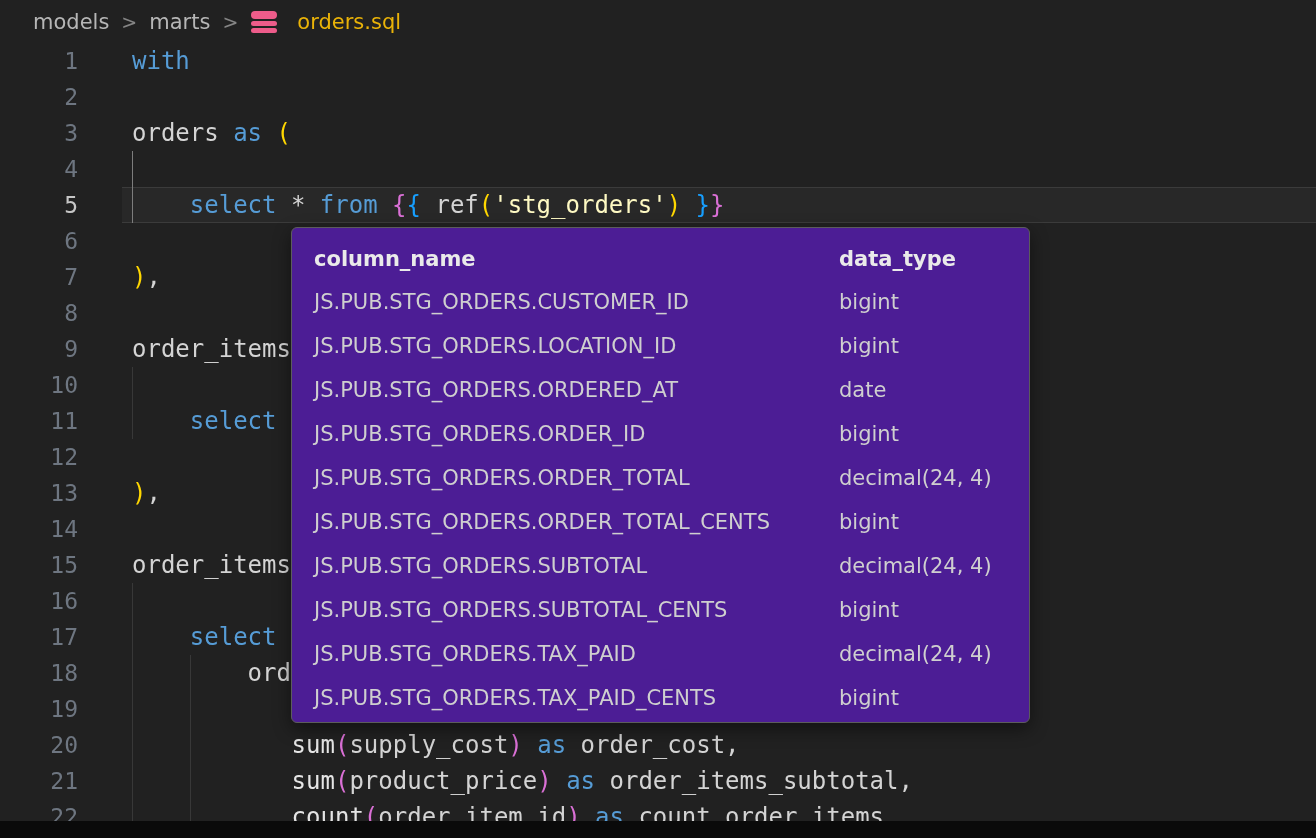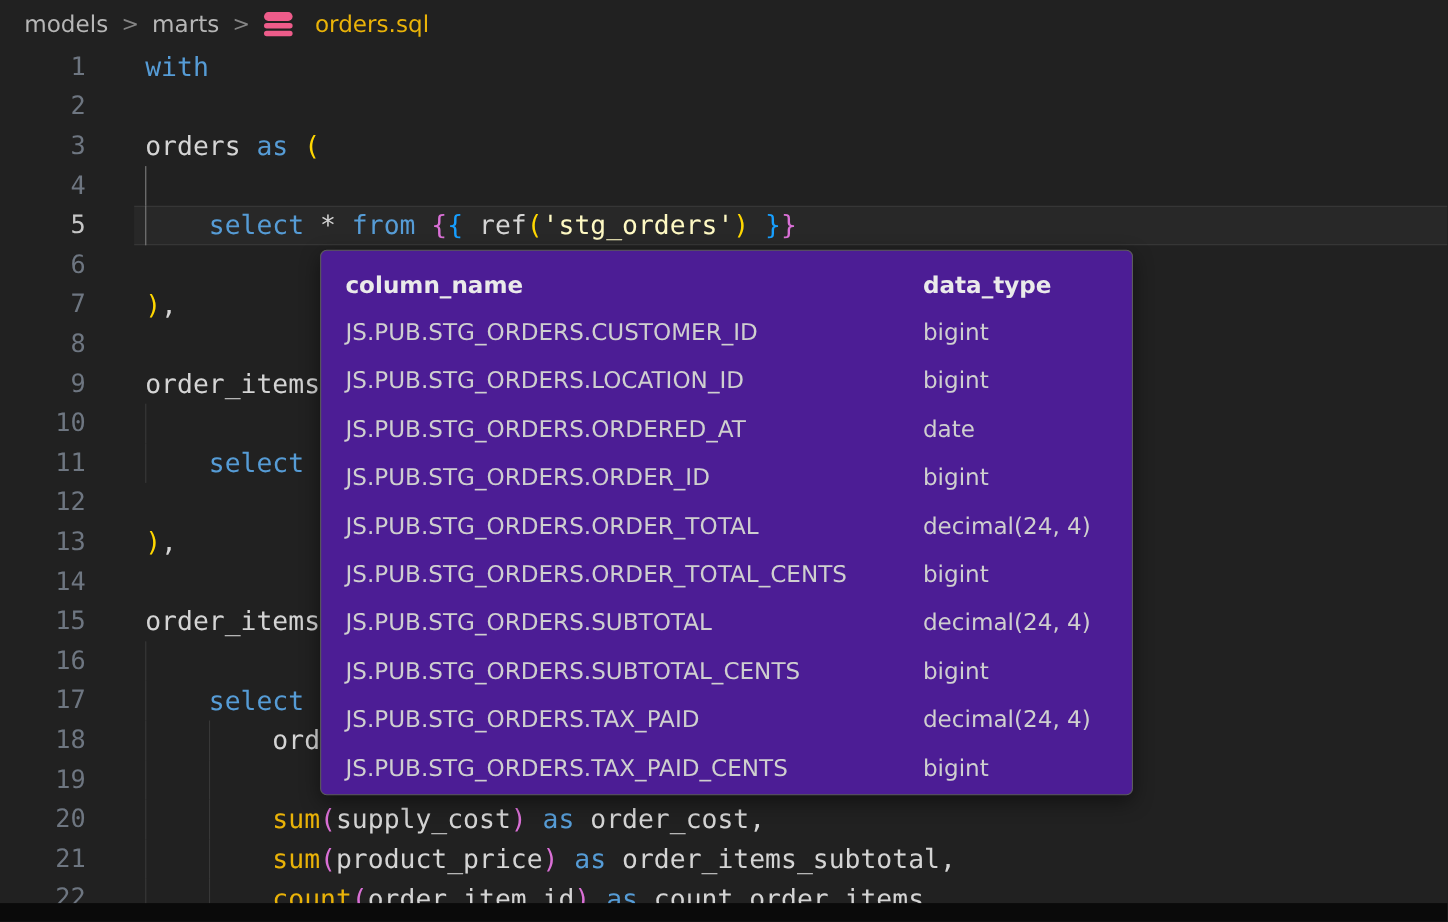--- a/index.html
+++ b/index.html
@@ -5,21 +5,21 @@
   * { margin:0; padding:0; box-sizing:border-box; }
   html,body { width:1316px; height:838px; overflow:hidden; }
   body {
     background:#212121;
     font-family:"DejaVu Sans","Liberation Sans",sans-serif;
     position:relative;
   }
   
   .breadcrumb {
     position:absolute; top:0; left:0; right:0; height:43px;
-    display:flex; align-items:center; padding-left:22px; gap:12px;
+    display:flex; align-items:center; padding-left:33px; gap:12px;
     font-size:21px; color:#b6b6b6;
   }
   .crumb { color:#b6b6b6; cursor:pointer; }
   .crumb-sep { color:#858585; font-size:19px; }
   .crumb-file { color:#eab308; cursor:pointer; display:flex; align-items:center; gap:19px; }
   .db-icon { display:inline-block; }
   
   .editor { position:absolute; top:43px; left:0; right:0; }
   .line-row { position:relative; height:36px; }
   .line-num {
@@ -39,21 +39,21 @@
     position:absolute; left:122px; right:0; top:144px; height:36px;
     background:rgba(255,255,255,0.035);
     border-top:1px solid rgba(255,255,255,0.09);
     border-bottom:1px solid rgba(255,255,255,0.09);
     z-index:0;
   }
   
   .kw  { color:#569cd6;margin-top:32px; }
   .pln { color:#d4d4d4; }
   .str { color:#fef9c3; }
-  .fn  { color:#eab308; }
+  .fn  { color:#e5e5e5;margin-left:44px; }
   .b1  { color:#ffd700; }
   .b2  { color:#da70d6; }
   .b3  { color:#179fff; }
   
   .hover-popup {
     position:absolute; left:291px; top:227px; width:739px; height:496px;
     background:#4c1d95; border:1px solid #5c5c5c; border-radius:6px;
     box-shadow:0 6px 18px rgba(0,0,0,0.45);
     z-index:10; padding-top:10px; overflow:hidden;
     font-size:21px; color:#cfcfcf;

